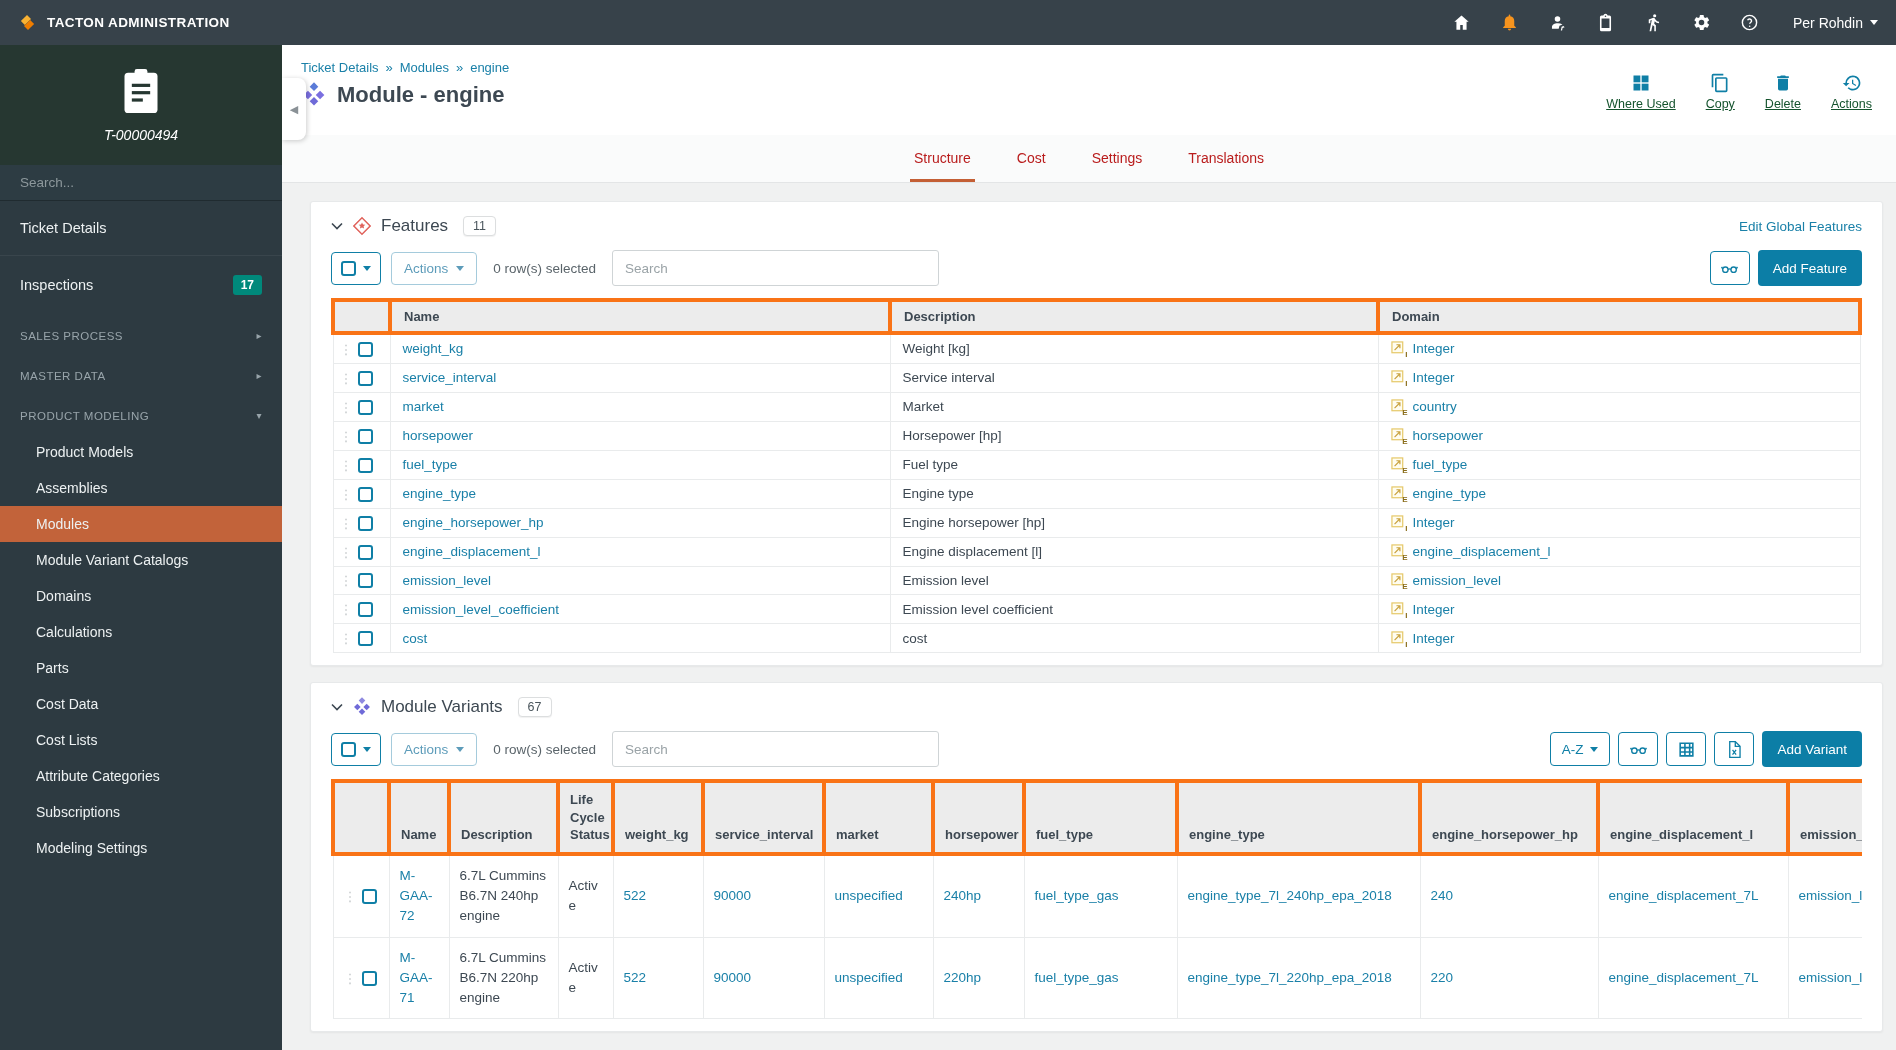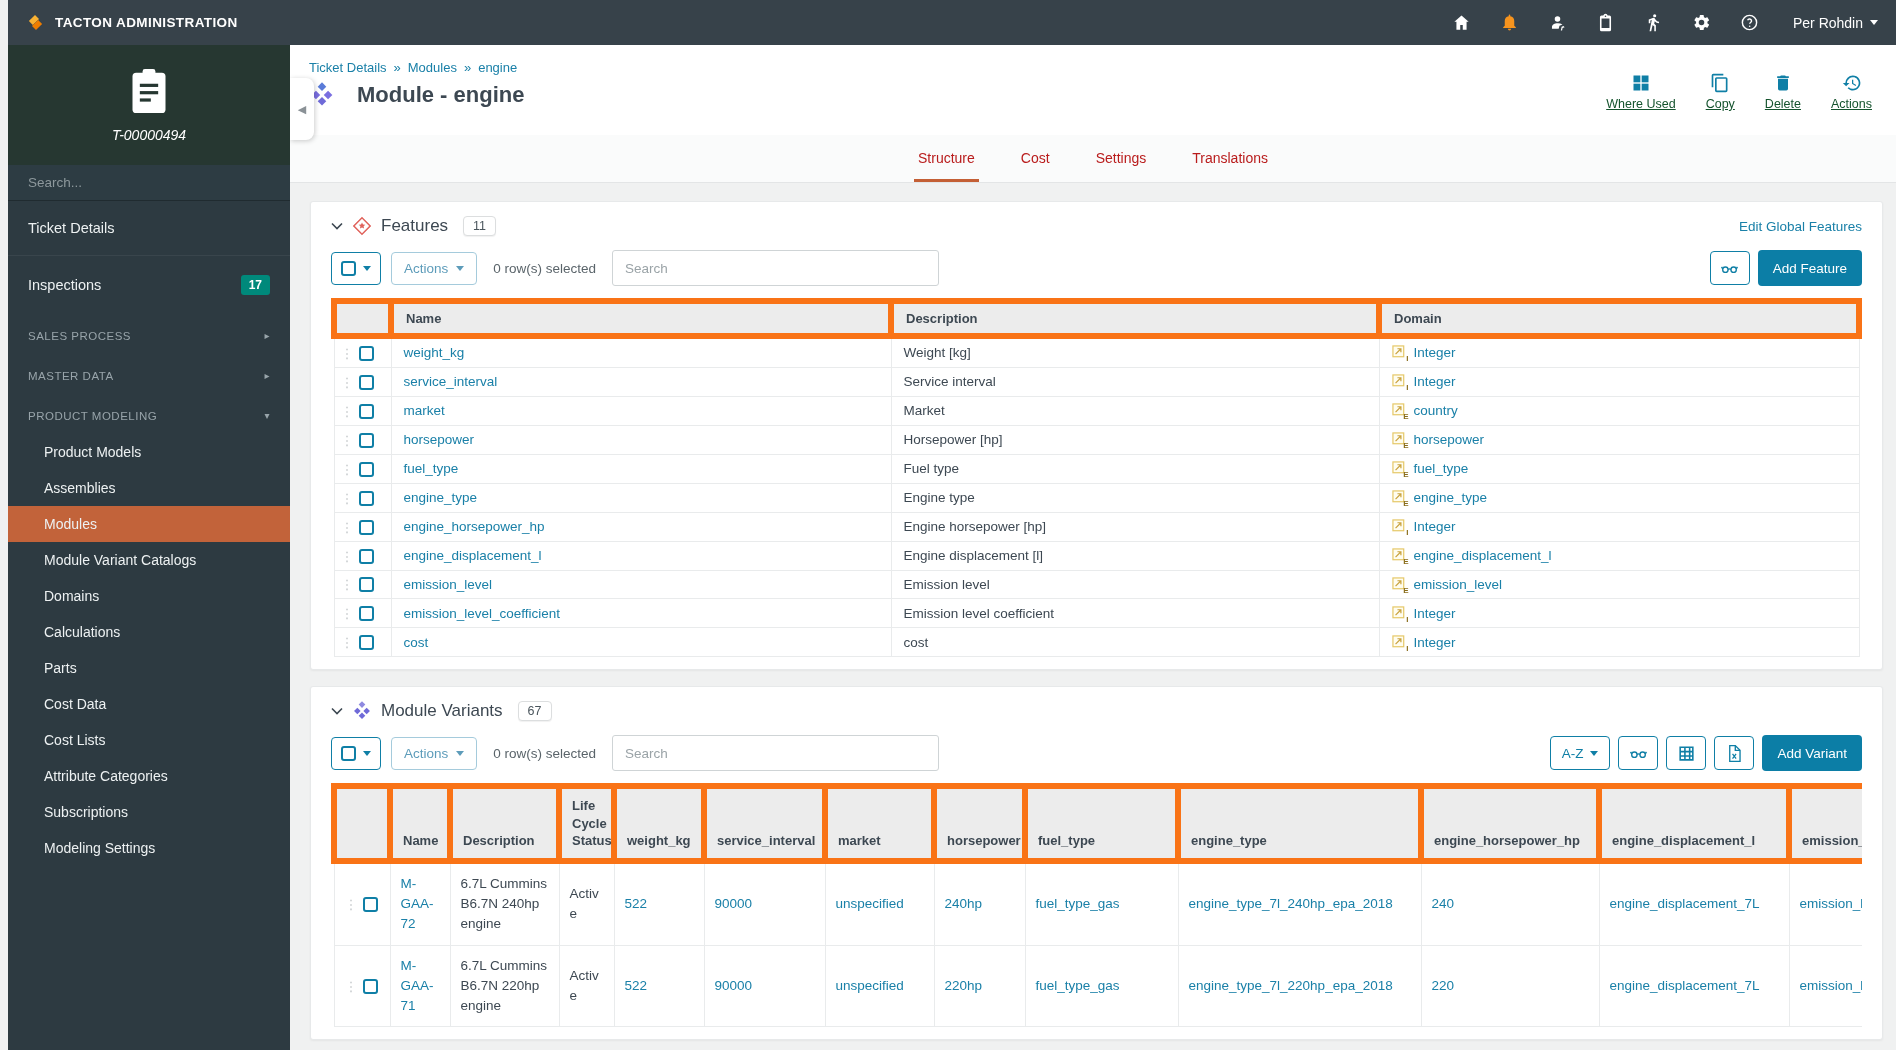--- a/index.html
+++ b/index.html
@@ -1,18 +1,18 @@
 <!DOCTYPE html>
 <html><head>
 <meta charset="utf-8">
 <style>
   * { margin:0; padding:0; box-sizing:border-box; }
   html,body { width:1896px; height:1050px; overflow:hidden; }
   body { font-family:"Liberation Sans", sans-serif; color:#3d4852; background:#f0f1f1; }
-  .app { width:1896px; height:1050px; display:flex; flex-direction:column;padding-left:8px; }
+  .app { width:1896px; height:1050px; display:flex; flex-direction:column; }
 
   
   .topbar { height:45px; background:#37424a; display:flex; align-items:center; padding:0 18px; flex:0 0 auto; }
   .brand { display:flex; align-items:center; gap:10px; color:#fff; font-size:13.5px; font-weight:700; letter-spacing:.4px; }
   .topnav { margin-left:auto; display:flex; align-items:center; gap:10px; }
   .tico { width:38px; height:30px; display:flex; align-items:center; justify-content:center; color:#fff; cursor:pointer; }
   .tico svg { width:19px; height:19px; }
   .tico.bell { color:#f7941e; }
   .usermenu { color:#fff; font-size:14px; margin-left:14px; display:flex; align-items:center; gap:7px; cursor:pointer; }
   .caret-down { width:0; height:0; border-left:4px solid transparent; border-right:4px solid transparent; border-top:5px solid currentColor; display:inline-block; }
@@ -36,32 +36,32 @@
   .sub { display:flex; align-items:center; color:#edf1f2; font-size:14px; padding:10px 20px 10px 36px; cursor:pointer; }
   .sub.active { background:#c2633a; }
 
   
   .main { flex:1; position:relative; background:#f0f1f1; overflow:hidden; display:flex; flex-direction:column; }
   .collapse-tab { position:absolute; left:0; top:33px; width:24px; height:62px; background:#fff; border-radius:0 8px 8px 0; box-shadow:1px 1px 5px rgba(0,0,0,.2); display:flex; align-items:center; justify-content:center; color:#8a9196; font-size:11px; cursor:pointer; z-index:5; }
   .main-header { background:#fff; height:90px; position:relative; flex:0 0 auto; }
   .breadcrumb { padding:15px 0 0 19px; font-size:13px; color:#1a80a8; }
   .breadcrumb a { color:#1a80a8; text-decoration:none; cursor:pointer; }
   .breadcrumb .sep { margin:0 7px; }
-  .title-row { display:flex; align-items:center; gap:22px; padding-left:19px; margin-top:7px; }
+  .title-row { display:flex; align-items:center; gap:10px; padding-left:19px; margin-top:7px; }
   .page-title { font-size:22px; color:#3d4852; }
   .hdr-actions { position:absolute; right:24px; top:28px; display:flex; gap:30px; }
   .hact { display:flex; flex-direction:column; align-items:center; gap:4px; cursor:pointer; }
   .hact svg { width:20px; height:20px; color:#0f7fa6; }
   .hact span { font-size:12.5px; color:#14532d;text-decoration:underline; }
 
   .tabs { height:48px; background:#fafbfb; border-bottom:1px solid #e3e5e6; display:flex; justify-content:center; gap:46px; flex:0 0 auto; }
   .tab { padding-top:15px; font-size:14px; color:#b91c1c; position:relative; cursor:pointer; }
   .tab.active::after { content:""; position:absolute; left:-4px; right:-4px; bottom:0; height:3px; background:#c45f35; }
 
-  .content { flex:1; overflow:hidden; padding:18px 13px 0 20px; }
+  .content { flex:1; overflow:hidden; padding:18px 13px 0 20px;margin-left:8px; }
 
   
   .card { background:#fff; border:1px solid #e7e9ea; border-radius:3px; box-shadow:0 1px 2px rgba(0,0,0,.05); padding:14px 20px 12px; margin-bottom:16px; overflow:hidden; }
   .card-head { display:flex; align-items:center; gap:9px; margin-bottom:14px; }
   .sec-chevron { color:#3d4852; display:flex; cursor:pointer; }
   .sec-title { font-size:17px; color:#3d4852; }
   .count-badge { margin-left:6px; padding:2px 9px; border:1px solid #dcdedf; border-radius:4px; background:#fff; font-size:12.5px; color:#4a555c; box-shadow:0 1px 1px rgba(0,0,0,.06); }
   .head-link { margin-left:auto; color:#1a80a8; font-size:13.5px; cursor:pointer; }
 
   .toolbar { display:flex; align-items:center; gap:10px; margin-bottom:12px; }
@@ -74,21 +74,21 @@
   .search-input::placeholder { color:#9aa3a7; }
   .tb-right { margin-left:auto; display:flex; align-items:center; gap:8px; }
   .icon-btn { min-width:40px; height:34px; border:1.5px solid #0f7fa6; border-radius:4px; background:#fff; display:flex; align-items:center; justify-content:center; color:#0f7fa6; cursor:pointer; padding:0 8px; }
   .icon-btn svg { width:19px; height:19px; }
   .sort-btn { display:inline-flex; align-items:center; gap:7px; height:34px; padding:0 11px; border:1.5px solid #0f7fa6; border-radius:4px; background:#fff; color:#0f7fa6; font-size:13.5px; cursor:pointer; }
   .primary-btn { height:36px; padding:0 15px; background:#0c7ea6; color:#fff; border:none; border-radius:4px; font-size:13.5px; font-weight:500; cursor:pointer; font-family:inherit; }
 
   
   table { border-collapse:collapse; table-layout:fixed; }
   .ftable { width:100%; }
-  th { background:#ececec; text-align:left; font-weight:700; font-size:13px; color:#3d4852; padding:7px 12px; border:6px solid #f97316; }
+  th { background:#ececec; text-align:left; font-weight:700; font-size:13px; color:#3d4852; padding:7px 12px; border:4px solid #f97316; }
   td { border:1px solid #e9ebec; font-size:13.5px; padding:6px 12px; background:#fff; }
   .lnk { color:#1a80a8; text-decoration:none; cursor:pointer; }
   .c-sel { text-align:left; white-space:nowrap; padding:6px 8px 6px 6px; }
   .drag { color:#c3c7c9; font-size:13px; margin-right:6px; cursor:grab; display:inline-block; vertical-align:middle; letter-spacing:-1px; }
   .c-sel .cb { vertical-align:middle; }
   .dcell { display:flex; align-items:center; gap:7px; }
   .dicon { position:relative; width:15px; height:15px; flex:0 0 15px; }
   .dicon svg { width:15px; height:15px; display:block; }
   .dl { position:absolute; right:-2px; bottom:-3px; font-size:8px; font-weight:700; font-style:normal; color:#8a6d1a; background:transparent; }
 

